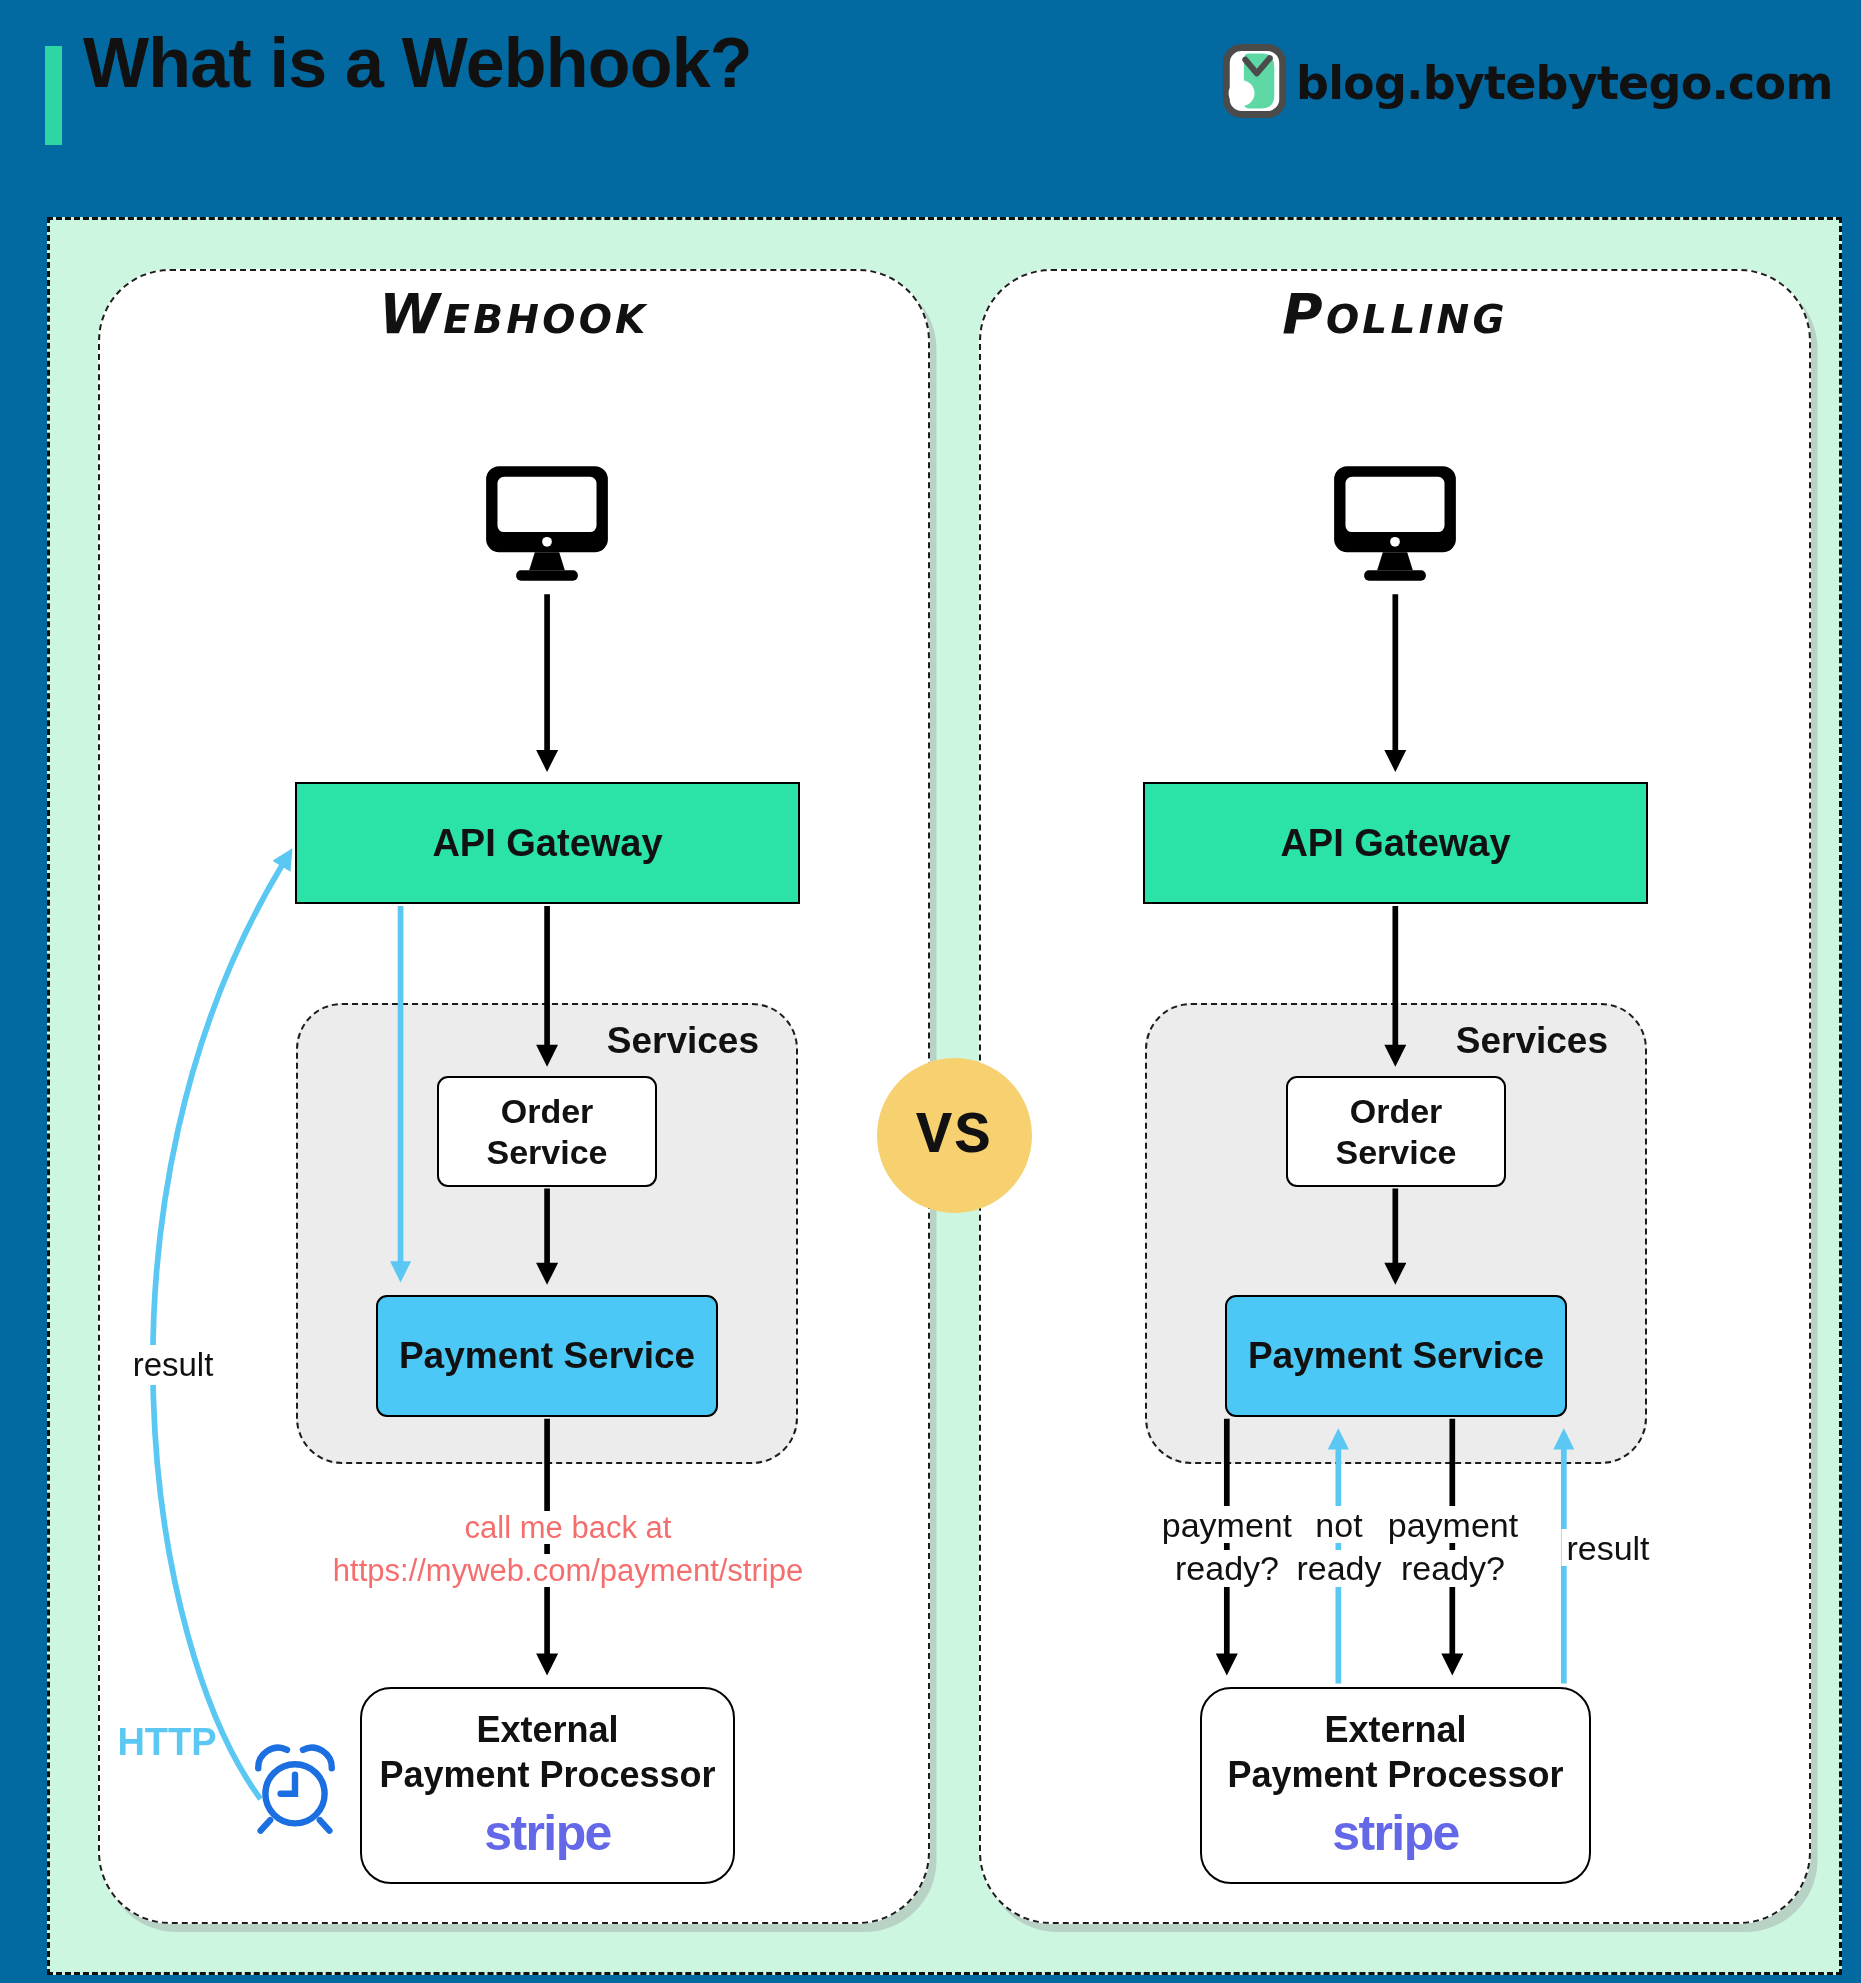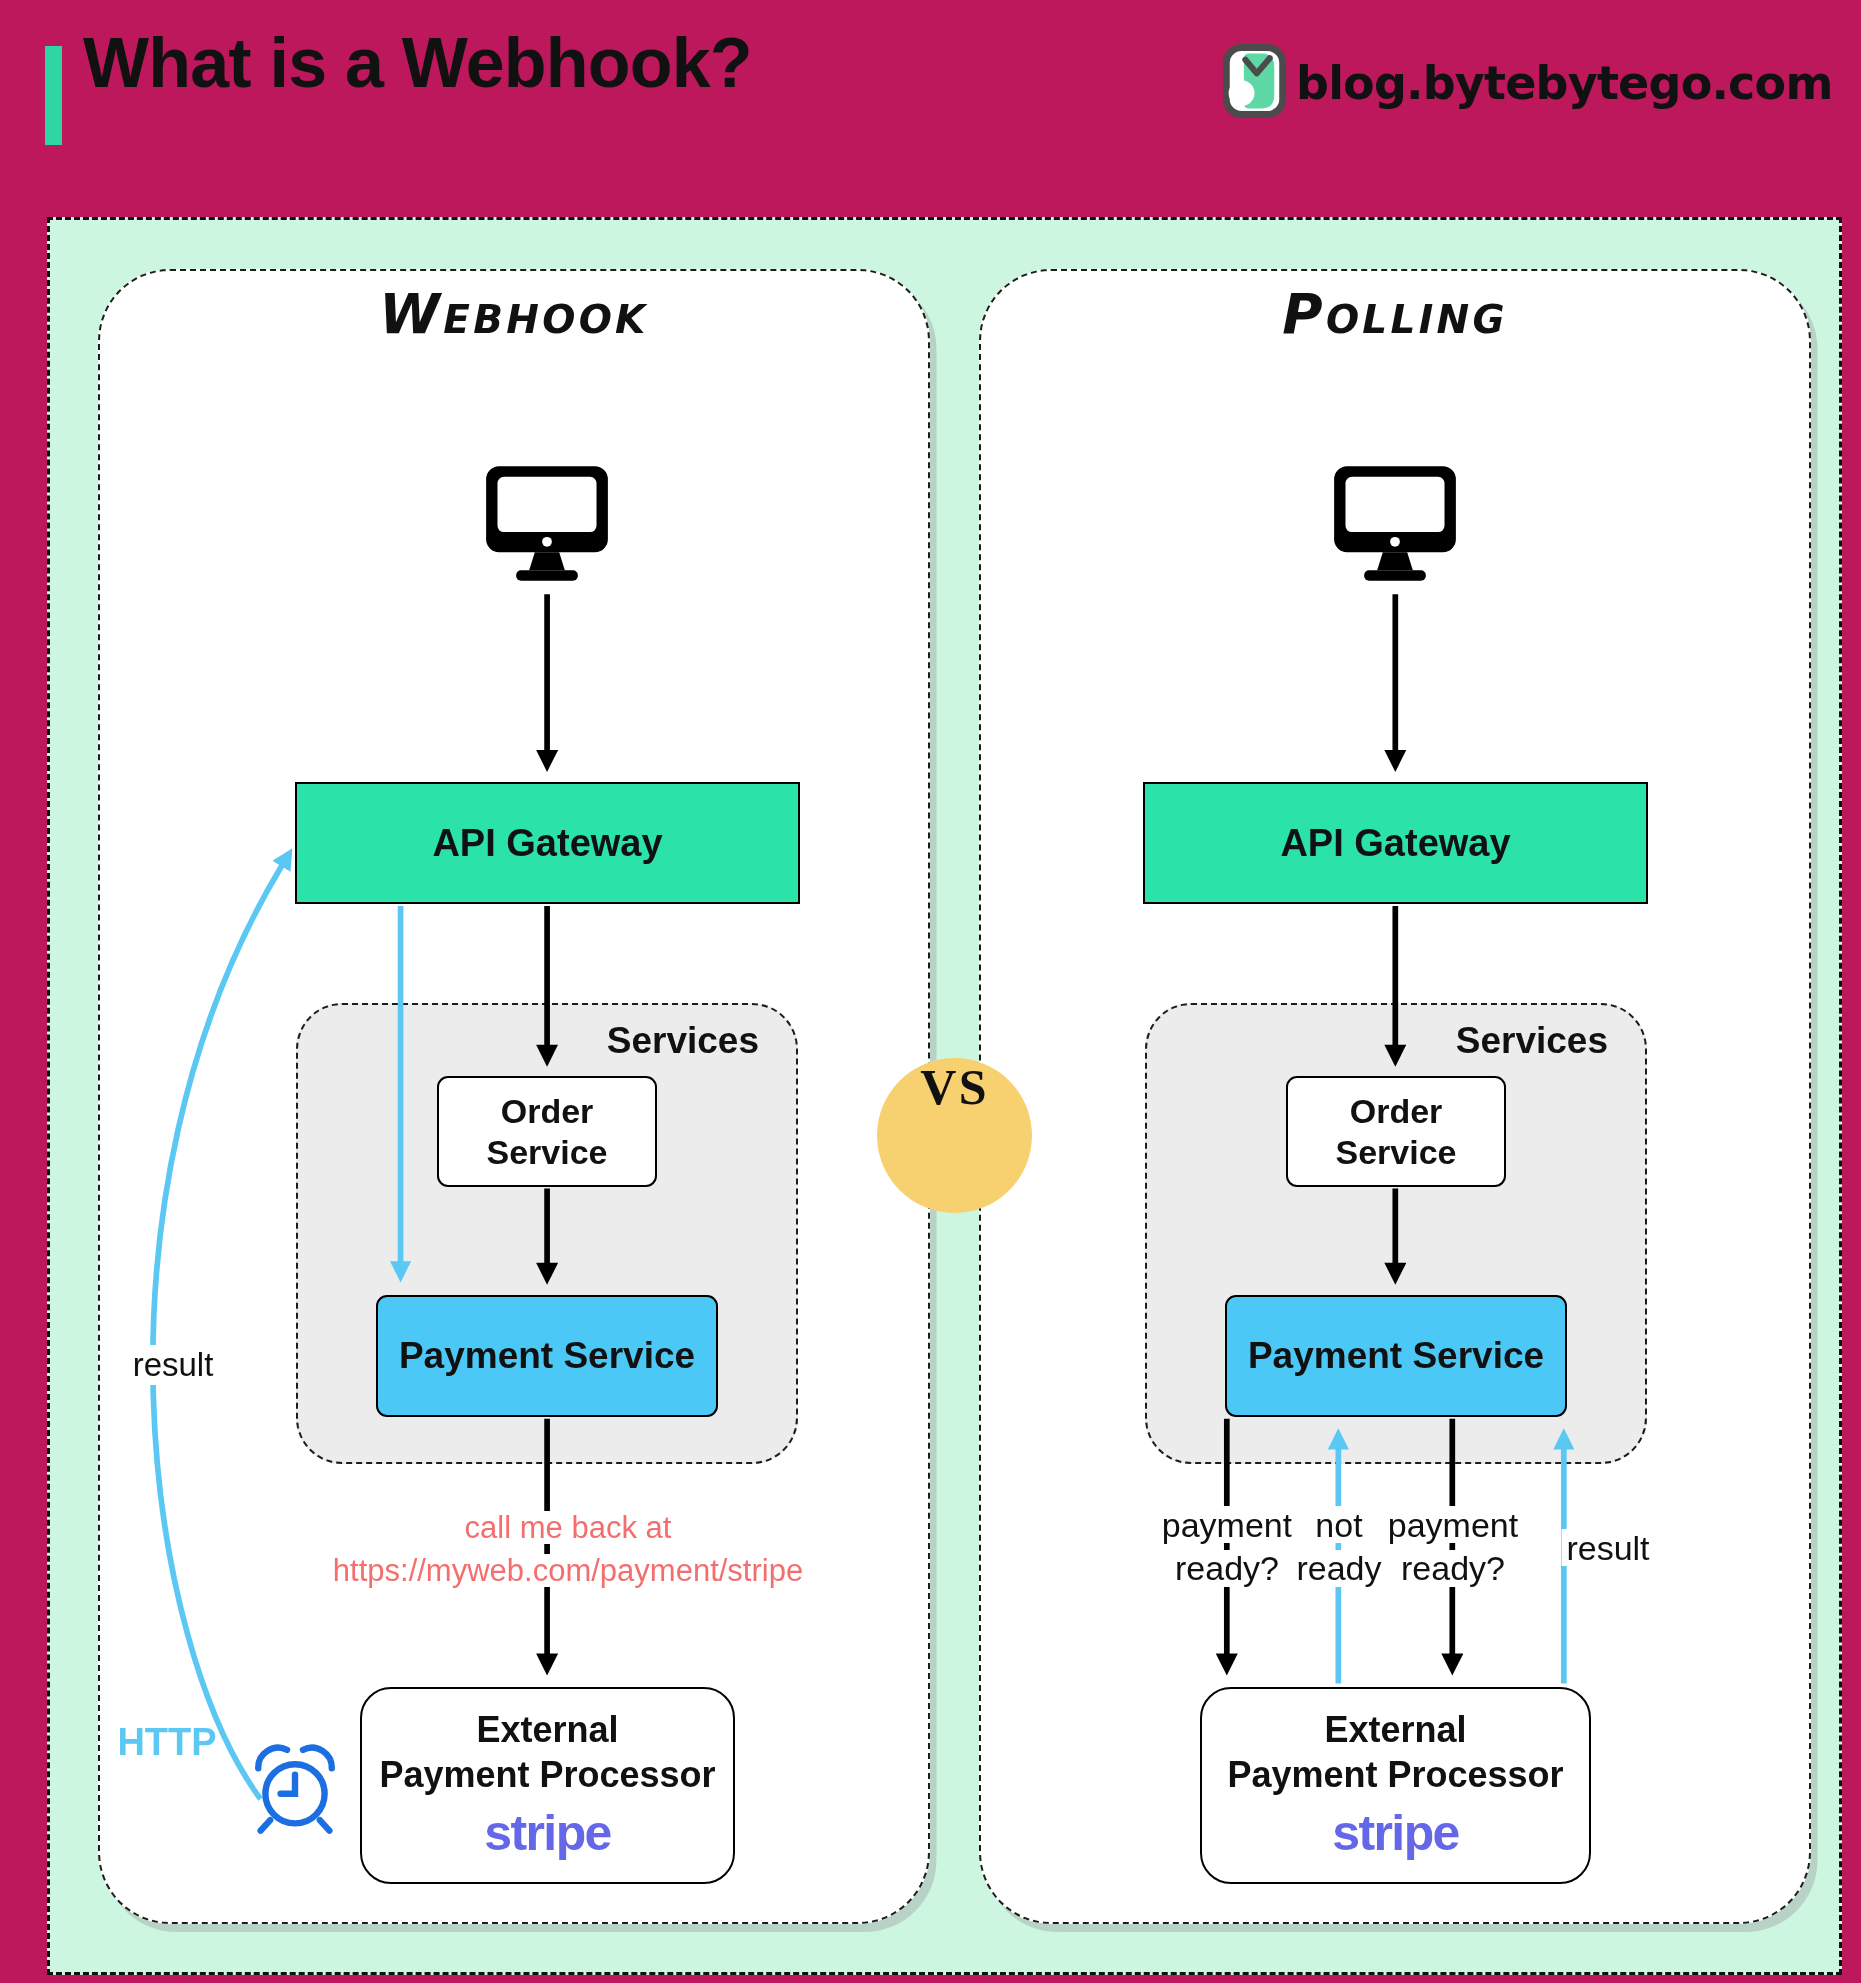--- a/index.html
+++ b/index.html
@@ -2,21 +2,21 @@
 <html style="--mint: #cdf6e1; --teal: #2be2a9; --teal-bar: #2dd6a3; --sky: #4bc8f5; --arrow-blue: #5ac8f3; --salmon: #f56e6e; --stripe: #6468e8; --clock-blue: #1b6fe0; --vs-yellow: #f7d170; --services-bg: #ececec; --panel-shadow: #b8d3c6; --logo-green: #5ed9a6; --ink: #111111;font-size:13px"><head>
 <meta charset="utf-8">
 <style>
   :root{
     --mint:#cdf6e1; --teal:#2be2a9; --teal-bar:#2dd6a3; --sky:#4bc8f5;
     --arrow-blue:#5ac8f3; --salmon:#f56e6e; --stripe:#6468e8; --clock-blue:#1b6fe0;
     --vs-yellow:#f7d170; --services-bg:#ececec; --panel-shadow:#b8d3c6;
     --logo-green:#5ed9a6; --ink:#111111;
   }
   html,body{margin:0;padding:0;background:#fff;}
-  .page{position:relative;width:1861px;height:1983px;background:#be185d;overflow:hidden;
+  .page{position:relative;width:1861px;height:1983px;background:#0369a1;overflow:hidden;
         font-family:"Liberation Sans",sans-serif;color:var(--ink);}
 
   
   .accent-bar{position:absolute;left:45px;top:46px;width:17px;height:99px;background:var(--teal-bar);}
   .page-title{position:absolute;left:83px;top:23px;font-size:70px;font-weight:700;letter-spacing:-0.8px;}
   .brand{position:absolute;left:1221px;top:42px;display:flex;align-items:center;gap:8px;}
   .brand-text{font-family:"DejaVu Sans",sans-serif;font-weight:700;font-size:46px;letter-spacing:-0.8px;}
 
   
   .outer{position:absolute;left:47px;top:217px;width:1795px;height:1758px;
@@ -28,22 +28,22 @@
          box-shadow:6.5px 8.1px 0 var(--panel-shadow);}
   .panel.webhook{left:98px;}
   .panel.polling{left:979px;}
   .panel-title{position:absolute;top:282px;width:832px;text-align:center;
          font-family:"DejaVu Sans",sans-serif;font-style:italic;font-weight:bold;
          font-variant:small-caps;font-size:55px;letter-spacing:3.3px;z-index:6;}
   .panel-title.webhook{left:98px;}
   .panel-title.polling{left:979px;}
 
   .vs-circle{position:absolute;left:877px;top:1058px;width:155px;height:155px;border-radius:50%;
-         background:var(--vs-yellow);display:flex;align-items:flex-start;justify-content:center;
-         font-family:Liberation Serif, serif;font-weight:bold;font-size:50px;letter-spacing:2.4px;z-index:7;}
+         background:var(--vs-yellow);display:flex;align-items:center;justify-content:center;
+         font-family:Liberation Mono, monospace;font-weight:bold;font-size:60px;letter-spacing:2.4px;z-index:7;}
 
   
   .box{position:absolute;box-sizing:border-box;display:flex;flex-direction:column;
        align-items:center;justify-content:center;text-align:center;z-index:4;}
   .gateway{width:505px;height:122px;background:var(--teal);border:2.4px solid #000;
        font-size:38px;font-weight:700;}
   .services{width:502px;height:461px;background:var(--services-bg);
        border:2.4px dashed #1c1c1c;border-radius:46px;z-index:3;}
   .services-label{position:absolute;top:14.7px;right:37px;font-size:37px;font-weight:700;}
   .order{width:220px;height:111px;background:#fff;border:2.8px solid #000;border-radius:11px;

